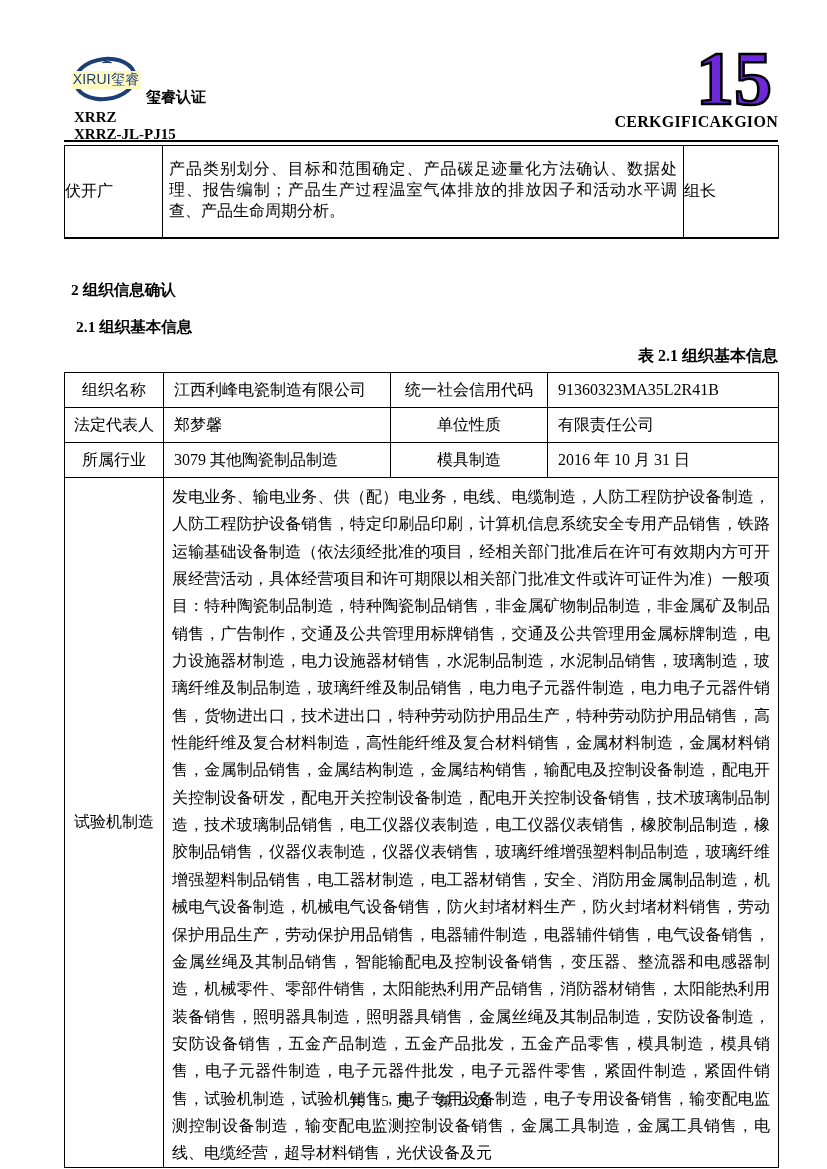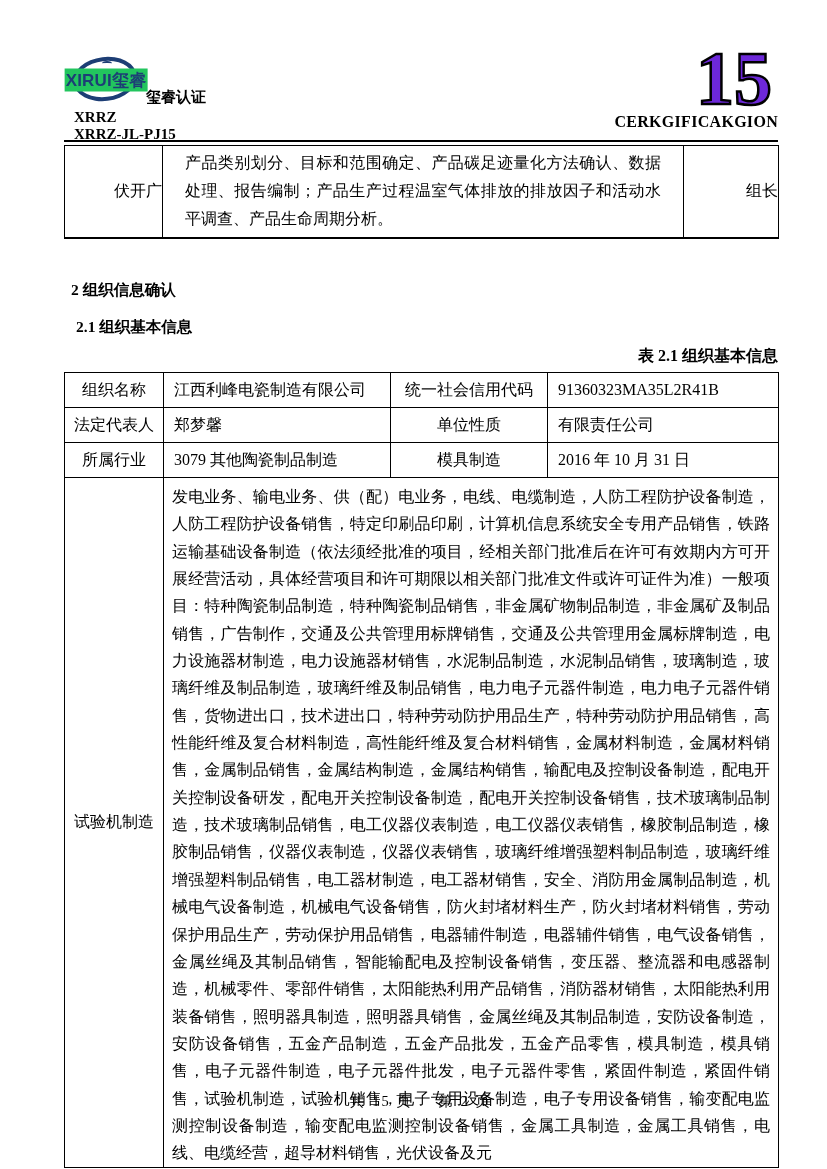--- a/index.html
+++ b/index.html
@@ -20,23 +20,23 @@
     position: absolute; left: 1px; top: 2px; width: 64px; height: 44px;
     border: 4px solid #1d3e75; border-radius: 50%;
     transform: rotate(-7deg);
   }
   .logo-crest {
     position: absolute; left: 30px; top: 6px; width: 10px; height: 5px;
     border-top: 2px solid #1d3e75; border-radius: 50% 50% 0 0;
   }
   .logo-text {
     position: absolute; left: 50%; top: 50%; transform: translate(-50%, -50%);
-    background: #22c55e; color: #1d3e75;
+    background: #fef9c3; color: #1d3e75;
     font-family: "Liberation Sans", sans-serif;
-    font-weight: bold; font-size: 17px; white-space: nowrap; padding: 0 1px;
+    font-weight: normal; font-size: 14px; white-space: nowrap; padding: 0 1px;
     letter-spacing: 0.2px;
   }
   .logo-caption {
     position: absolute; left: 146px; top: 88px;
     font-weight: bold; font-size: 15px;
   }
   .org-code  { position: absolute; left: 74px; top: 109px; font-weight: bold; font-size: 15px; }
   .doc-code  { position: absolute; left: 74px; top: 126px; font-weight: bold; font-size: 15px; text-decoration: underline; }
   .big-number {
     position: absolute; left: 690px; top: 40px; width: 88px;
@@ -56,26 +56,27 @@
     border-top: 2px solid #000;
   }
 
   
   table { border-collapse: collapse; table-layout: fixed; }
   td { border: 1px solid #000; font-size: 16px; }
 
   .t1 { position: absolute; left: 64px; top: 145px; width: 714px; }
   .t1 td { height: 92px; }
   .t1 { border-bottom: 2px solid #000; }
-  .t1 .cell-center { text-align: right; vertical-align: middle; }
+  .t1 .cell-center { text-align: left; vertical-align: middle; }
   .t1 .cell-duties {
     vertical-align: middle;
-    padding: 2px 22px;
-    line-height: 28px;
+    padding: 2px 6px;
+    line-height: 21px;
     text-align: justify;
+    font-family: Liberation Mono, monospace;
   }
 
   .heading-2  { position: absolute; left: 71px; top: 280px; font-size: 15.5px; font-weight: bold; }
   .heading-21 { position: absolute; left: 76px; top: 317px; font-size: 15.5px; font-weight: bold; }
   .table-caption {
     position: absolute; left: 64px; top: 346px; width: 714px;
     text-align: right; font-size: 16px; font-weight: bold;
   }
 
   .t2 { position: absolute; left: 64px; top: 372px; width: 714px; }

